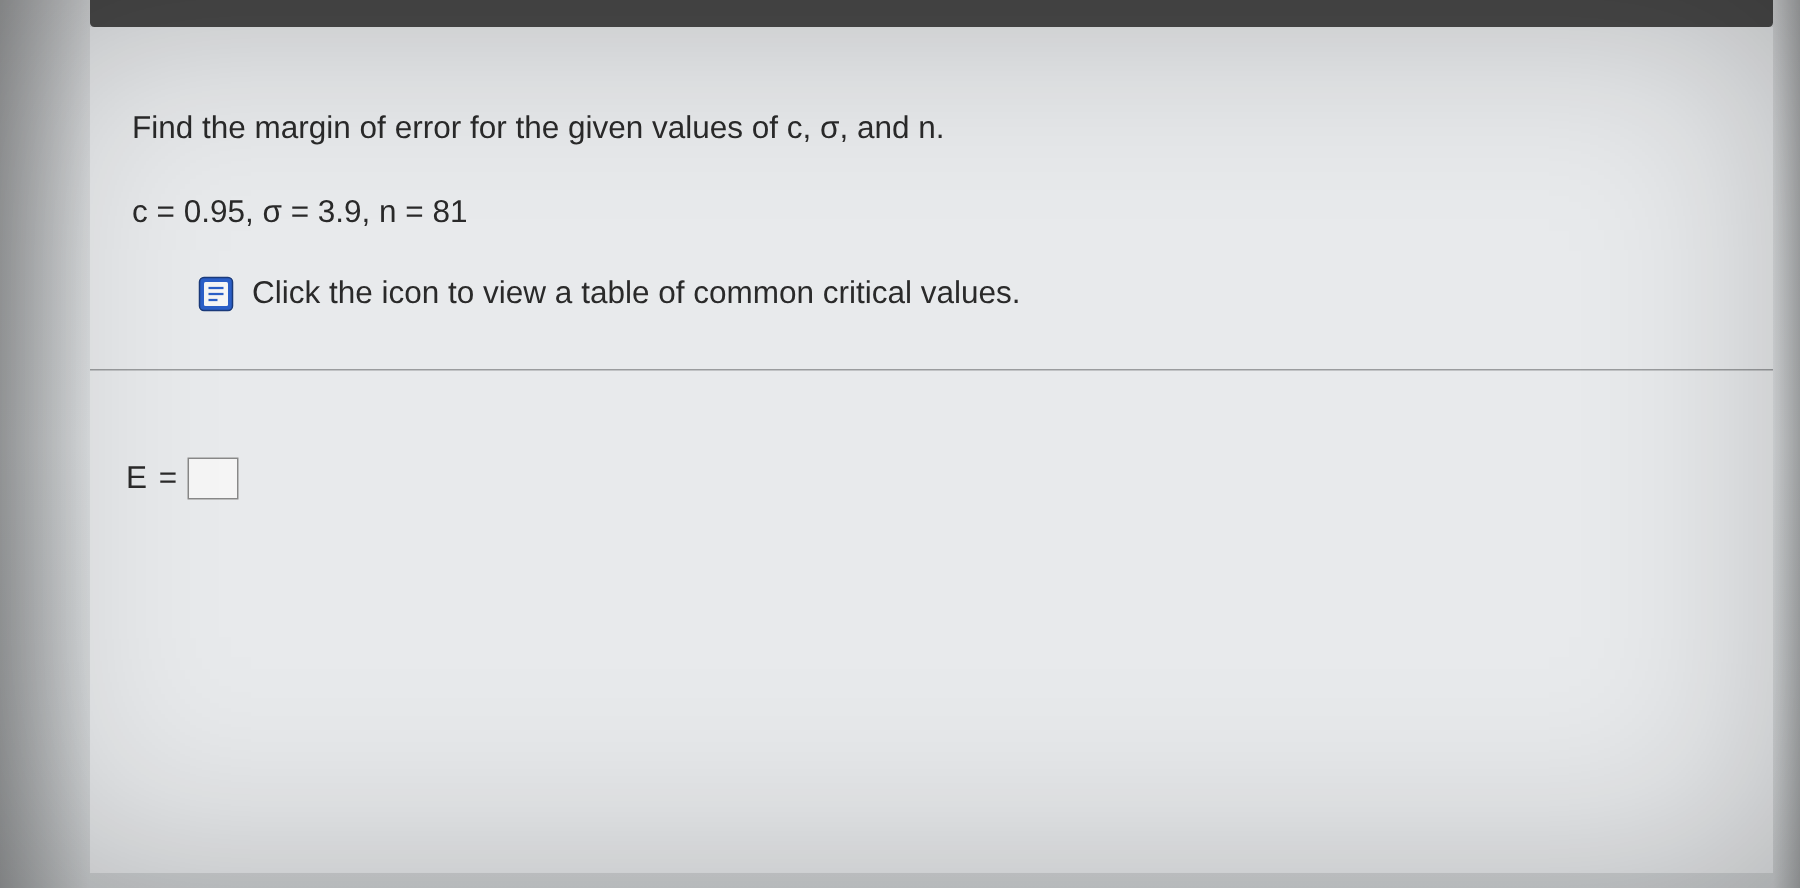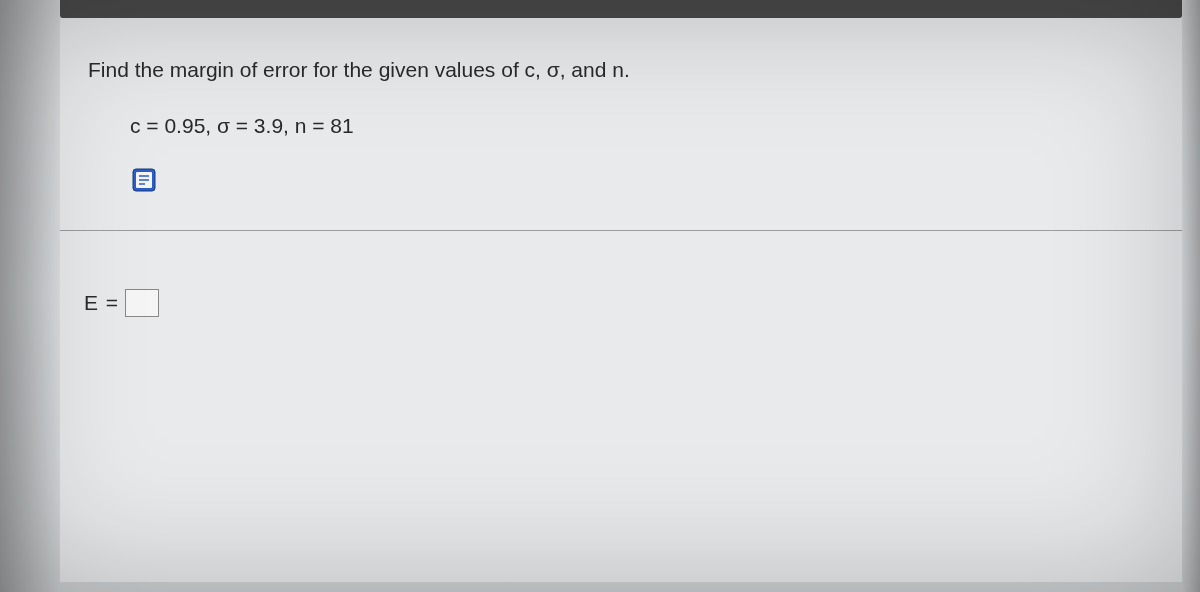--- a/index.html
+++ b/index.html
@@ -31,25 +31,25 @@
       left: 60px;
       right: 18px;
       bottom: 10px;
       background: #e8eaec;
       padding: 40px 28px;
     }
     .question-text {
       font-size: 21px;
       color: #2a2a2a;
       margin-bottom: 32px;
+      margin-top: 16px;
     }
     .given-values {
       font-size: 21px;
       color: #2a2a2a;
-      margin-left: 42px;
       margin-bottom: 28px;
     }
     .link-row {
       display: flex;
       align-items: center;
       margin-left: 42px;
       margin-bottom: 36px;
     }
     .book-icon {
       width: 28px;
@@ -129,20 +129,21 @@
   <div class="link-row">
     <span class="book-icon">
       <svg width="28" height="28" viewBox="0 0 28 28">
         <rect x="3" y="3" width="22" height="22" rx="3" fill="#2b5fc7" stroke="#1a3a7a" stroke-width="1"></rect>
         <rect x="6" y="6" width="16" height="16" rx="1" fill="#f5f5f5"></rect>
         <line x1="9" y1="10" x2="19" y2="10" stroke="#2b5fc7" stroke-width="1.5"></line>
         <line x1="9" y1="14" x2="19" y2="14" stroke="#2b5fc7" stroke-width="1.5"></line>
         <line x1="9" y1="18" x2="15" y2="18" stroke="#2b5fc7" stroke-width="1.5"></line>
       </svg>
     </span>
+    <span class="link-text">Click the icon to view a table of common critical values.</span>
   </div>
 
   <hr class="divider">
 
   <div class="answer-row">
     <span class="answer-label">E =</span>
     <input type="text" class="answer-input" value="" style="">
   </div>
 </div>
 

